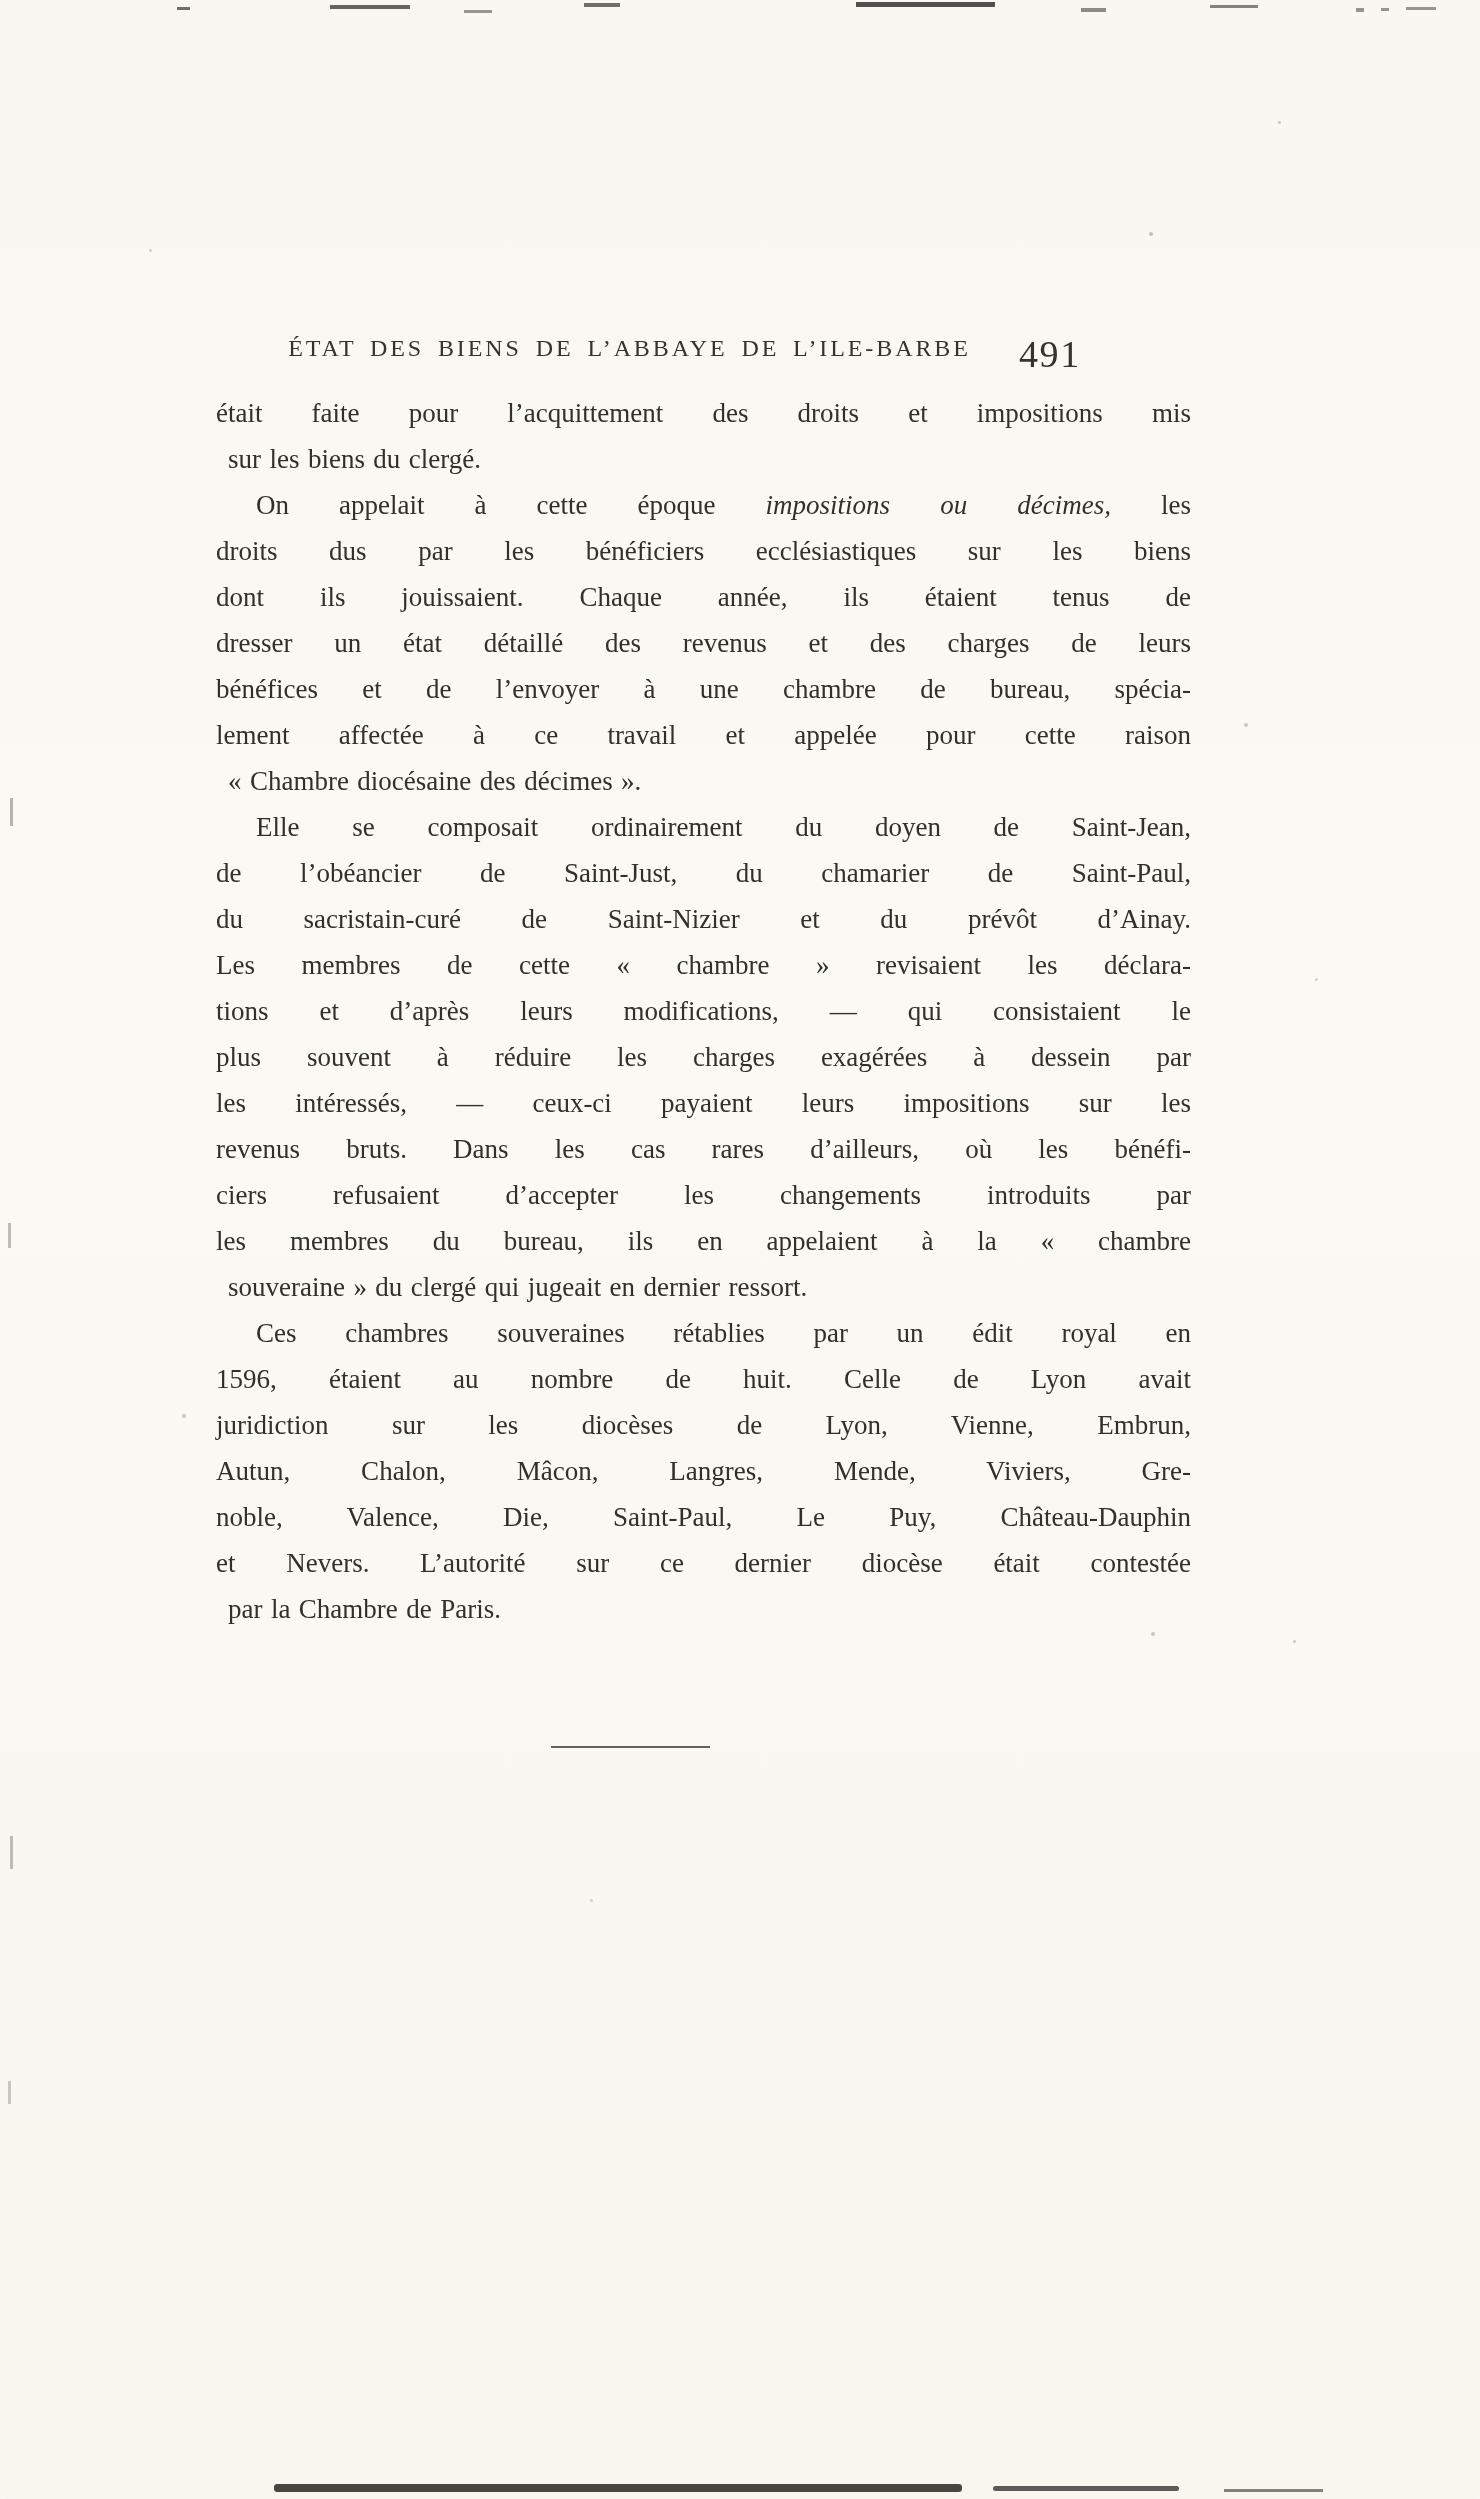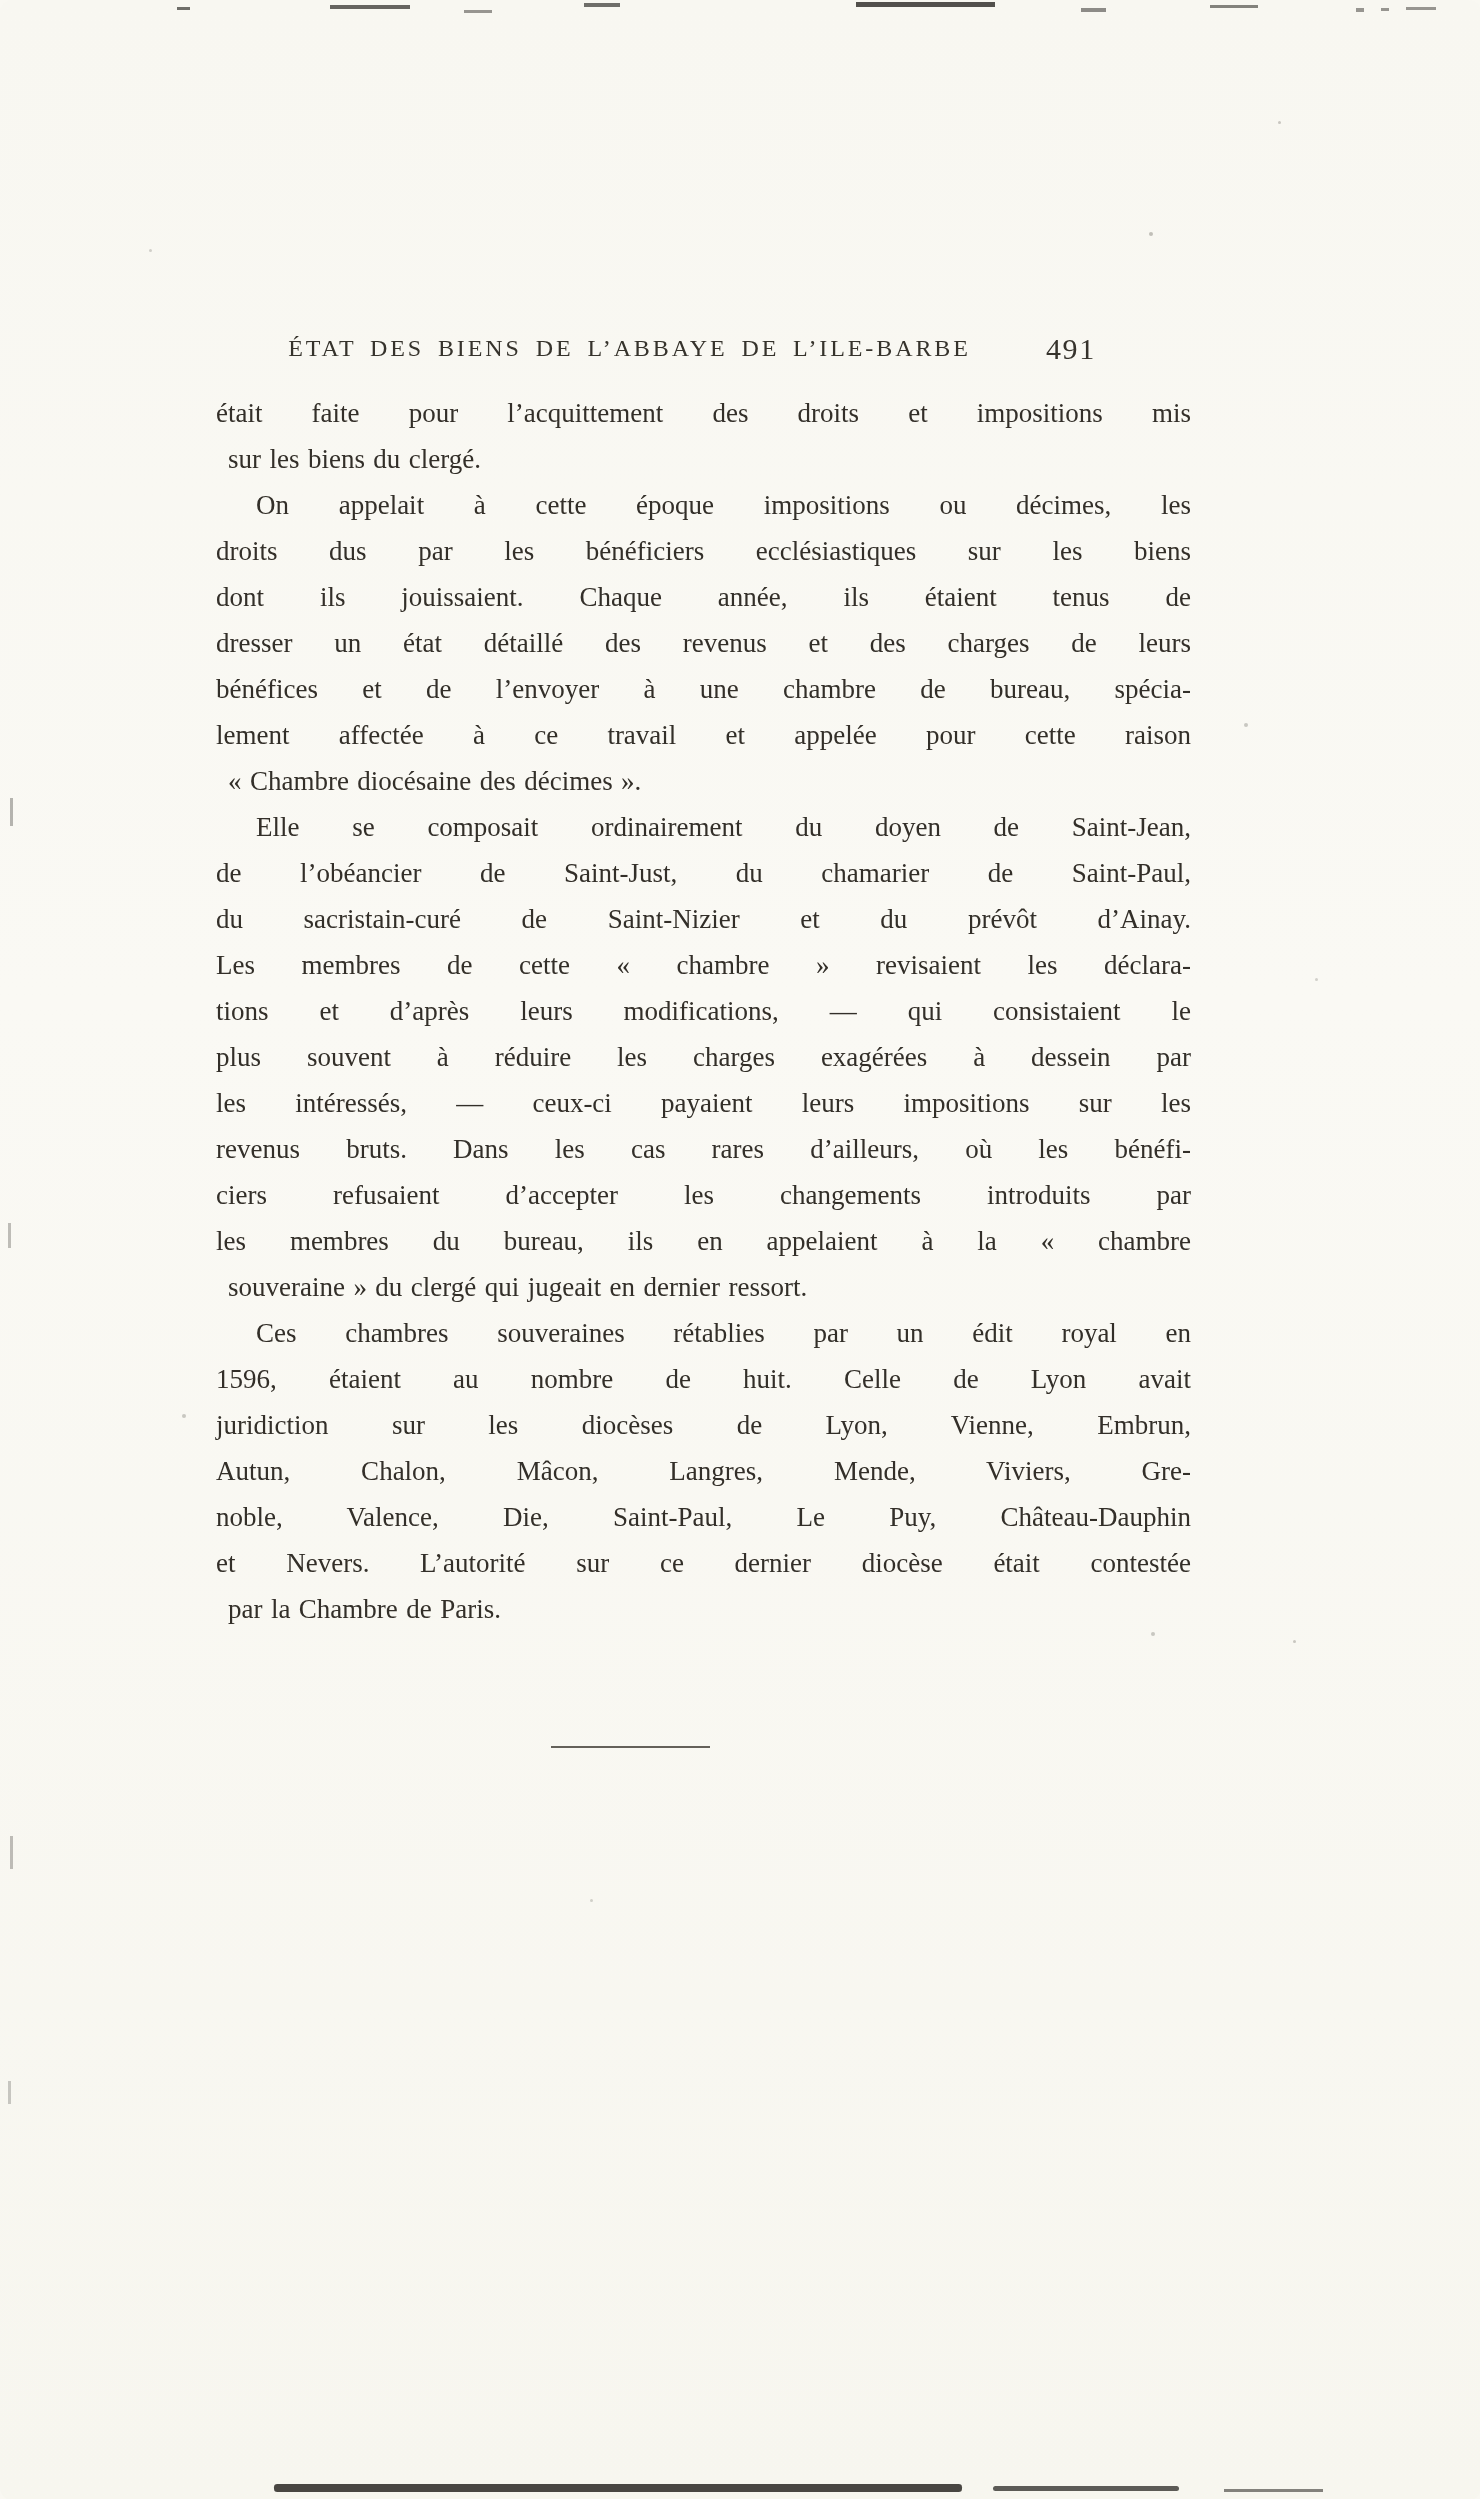--- a/index.html
+++ b/index.html
@@ -20,38 +20,38 @@
     left: 211px; top: 335px; width: 978px; height: 40px;
     color: #36332c;
   }
   .running-header .title {
     position: absolute; left: 0; right: 141px; top: 0;
     text-align: center;
     font-size: 24px; letter-spacing: 2.9px; word-spacing: 5px;
     white-space: nowrap;
   }
   .running-header .folio {
-    position: absolute; right: 93px; top: -3.3px;
-    font-size: 30px; letter-spacing: 1.7px;
+    position: absolute; right: 108px; top: -3.3px;
+    font-size: 38px; letter-spacing: 1.7px;
   }
   .page-body {
     position: absolute;
     left: 216px; top: 390px; width: 975px;
     color: #332f29;
   }
   .line {
     font-size: 27px;
     line-height: 46px;
     text-align: justify;
     text-align-last: justify;
     word-spacing: 1.7px;
   }
   .line.last { text-align-last: left; margin-left: 12px; }
   .line.indent { text-indent: 40px; }
-  .italic { }
+  .italic { font-style: italic; }
   .divider {
     position: absolute;
     left: 551px; top: 1746px; width: 159px; height: 0;
     border-top: 2.5px solid #4a463f;
     opacity: 0.85;
   }
   
   .artifact { position: absolute; background: #35332f; }
   .speck { position: absolute; background: #5a564e; border-radius: 50%; }
 </style>

